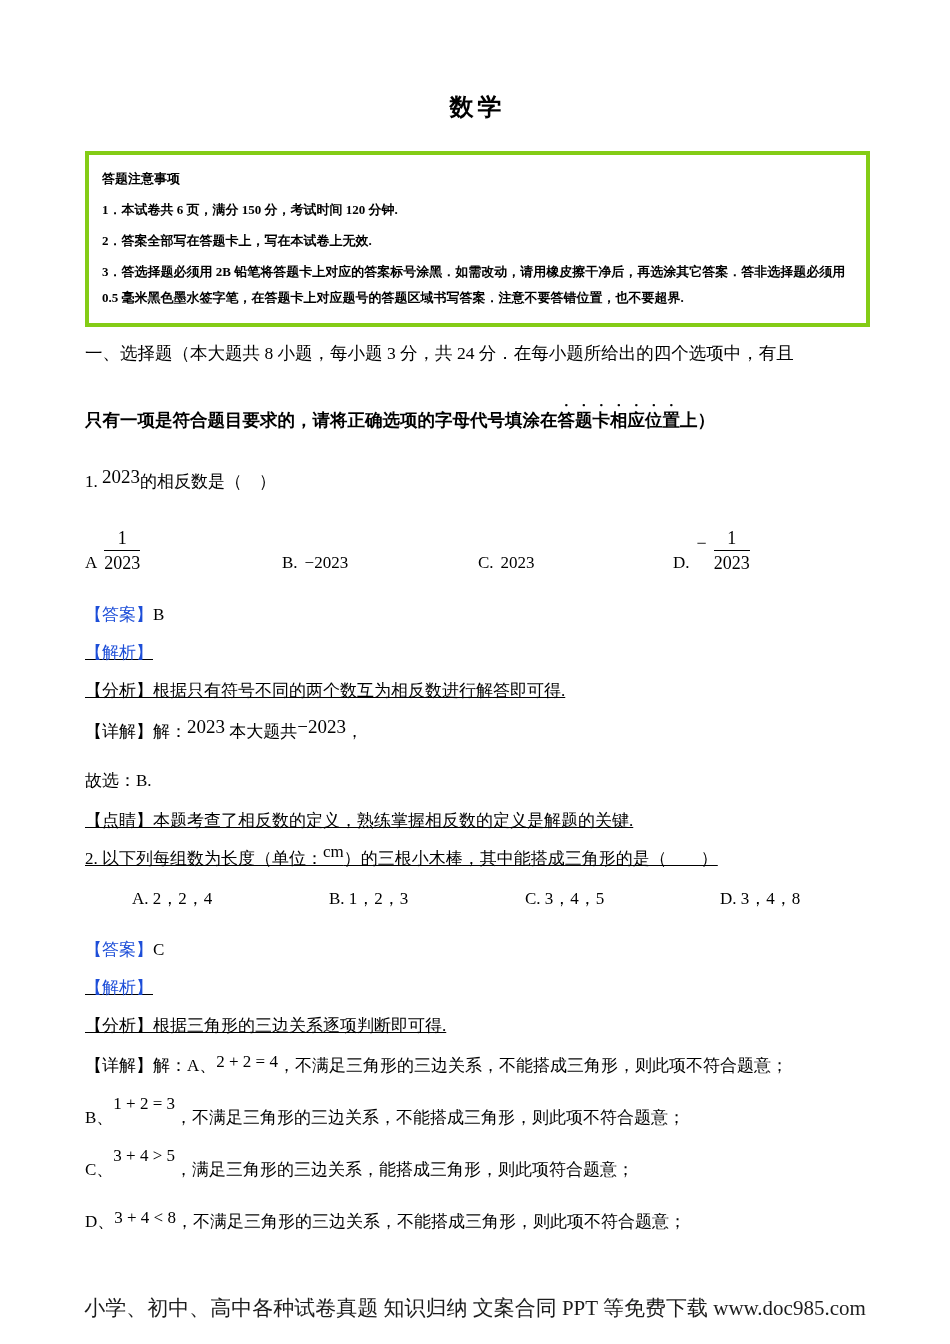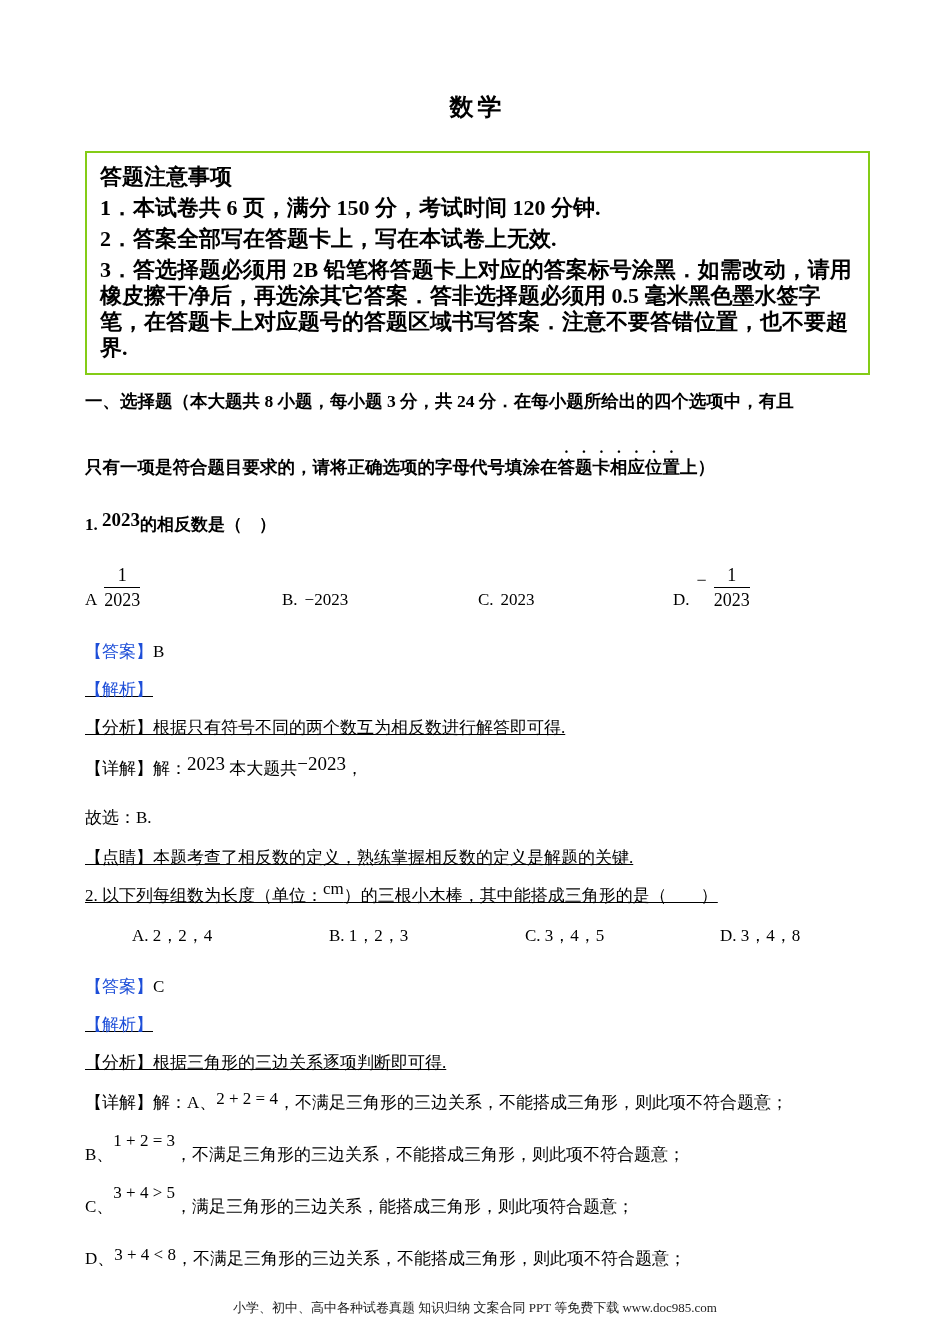--- a/index.html
+++ b/index.html
@@ -10,39 +10,39 @@
   }
   .content { padding: 16px 80px 0 85px; }
 
   .page-title {
     margin: 0; padding-top: 74px;
     text-align: center; font-size: 24px; font-weight: bold;
     letter-spacing: 4px; line-height: 34px;
   }
 
   .notice-box {
-    margin-top: 27px; border: 2px solid #84cc16;
-    padding: 6px 13px 7px 13px; font-weight: bold; font-size: 22px;
+    margin-top: 27px; border: 4px solid #84cc16;
+    padding: 6px 13px 7px 13px; font-weight: bold; font-size: 13px;
   }
   .notice-box p { margin: 5px 0; line-height: 26px; }
 
-  .sec-line1 { margin: 13px 0 4px; font-weight: bold; font-size: 17.5px; line-height: 26px; }
-  .sec-line2 { margin: 34px 0 0; font-weight: bold; font-size: 17.5px; line-height: 26px; font-family: Liberation Mono, monospace; }
+  .sec-line1 { margin: 13px 0 4px; font-weight: normal; font-size: 17.5px; line-height: 26px; }
+  .sec-line2 { margin: 34px 0 0; font-weight: bold; font-size: 17.5px; line-height: 26px; }
   .emph {
     -webkit-text-emphasis: filled dot; -webkit-text-emphasis-position: over right;
     text-emphasis: filled dot; text-emphasis-position: over right;
   }
 
   .math { font-family: "Liberation Serif", "DejaVu Serif", serif; }
   .m-lg { font-size: 19px; }
   .raise-sm { position: relative; top: -4px; }
   .raise-md { position: relative; top: -7px; }
   .raise-lg { position: relative; top: -14px; }
 
-  .q-stem { margin: 30px 0 9px; line-height: 25px; font-weight: bold; }
+  .q-stem { margin: 30px 0 9px; line-height: 36px; }
 
   .opts-row { position: relative; margin-top: 19px; height: 58px; }
   .opts-row2 { position: relative; margin-top: 15px; height: 26px; margin-left: 47px; }
   .opt { position: absolute; bottom: 2px; display: flex; align-items: flex-end; gap: 7px; }
   .opt-pos-a { left: 0; } .opt-pos-b { left: 197px; }
   .opt-pos-c { left: 393px; } .opt-pos-d { left: 588px; }
   .opt .ol, .opt .ov { line-height: 24px; }
   .frac { display: inline-block; text-align: center; font-size: 18px; }
   .frac-num { display: block; border-bottom: 1.5px solid #000; line-height: 23px; padding: 0 7px; }
   .frac-den { display: block; line-height: 24px; }
@@ -50,21 +50,21 @@
 
   .ans-line   { margin: 26px 0 0; line-height: 24px; }
   .plain-line { margin: 14px 0 0; line-height: 24px; text-decoration: underline; }
   .marker { color: #1d4ed8; margin-top: 12px; }
   .detail-line { margin: 15px 0 0; line-height: 25px; }
   .guxuan-line { margin: 25px 0 16px; line-height: 24px; }
   .detail-tall { margin: 14px 0 0; padding-top: 13px; line-height: 25px; }
 
   .page-footer {
     position: absolute; left: 0; right: 0; bottom: 26px;
-    text-align: center; font-size: 13px; color: #1c1c1c; line-height: 20px;
+    text-align: center; font-size: 21px; color: #1c1c1c; line-height: 20px;
   }
 </style>
 </head>
 <body>
 
 <div class="content">
 
   <h1 class="page-title">数学</h1>
 
   <div class="notice-box">

